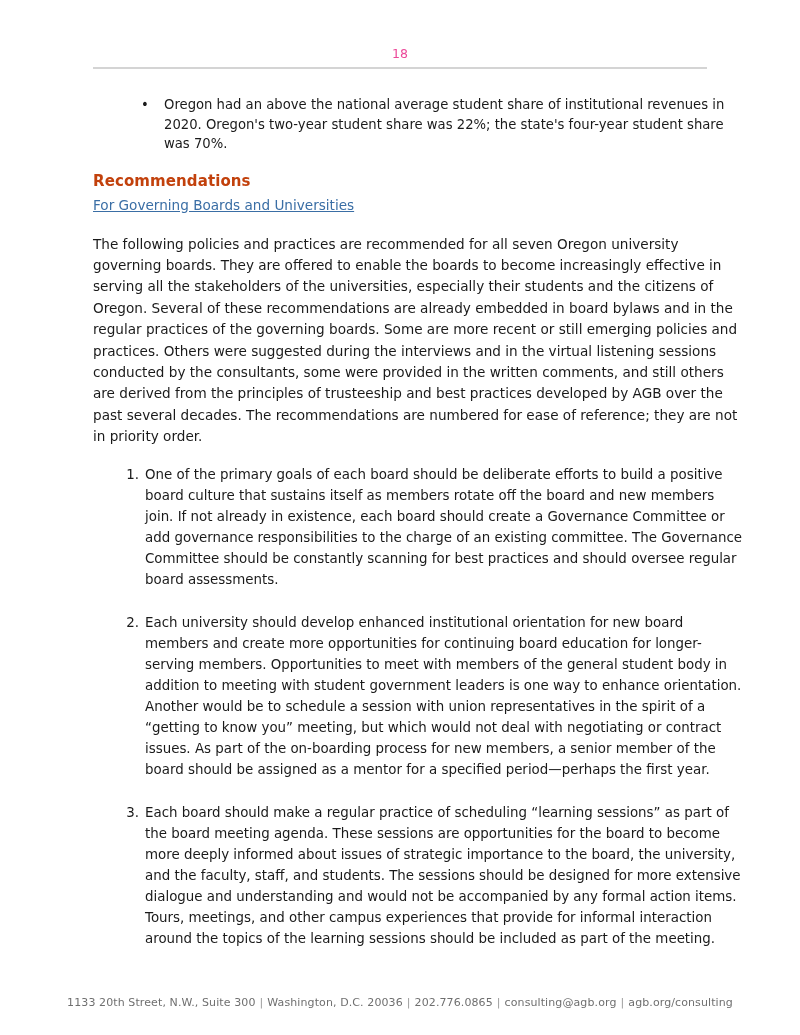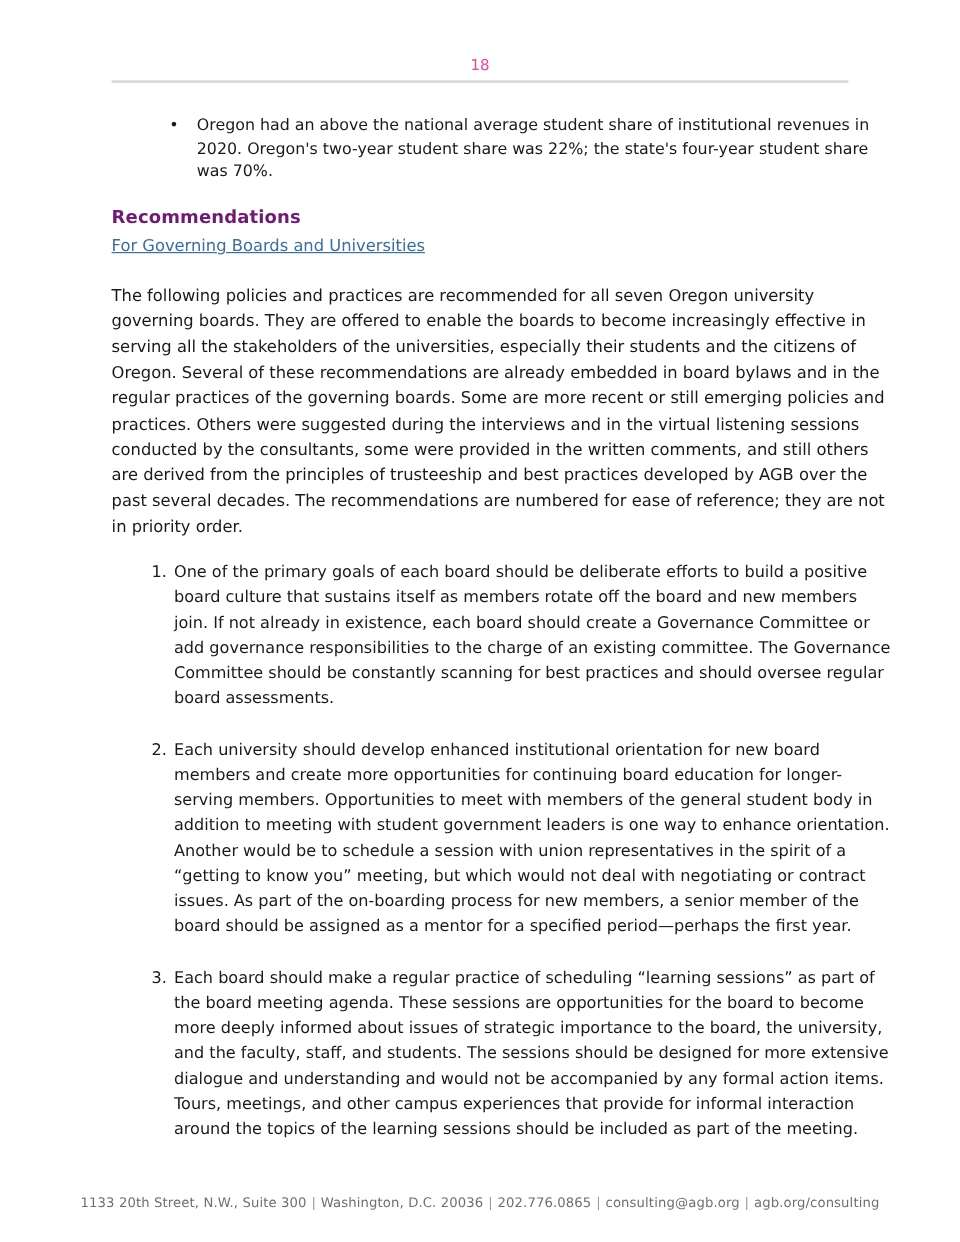--- a/index.html
+++ b/index.html
@@ -60,32 +60,32 @@
     position: absolute;
     left: 48px;
     top: 0px;
     font-size: 13.2px;
     line-height: 19.5px;
   }
   .section-heading {
     margin: 18px 0 0 0;
     font-size: 15px;
     font-weight: bold;
-    color: #701a75;
+    color: #c2410c;
     letter-spacing: 0.1px;
   }
   .sub-heading {
-    margin: 7px 0 16px 0;
+    margin: 7px 0 0 0;
     font-size: 13.6px;
     color: #3a6ea5;
     text-decoration: underline;
     display: inline-block;
   }
   .body-para {
-    margin: 8px 0 0 0;
+    margin: 20px 0 0 0;
     font-size: 13.6px;
     line-height: 21.4px;
     color: #1a1a1a;
     text-align: left;
   }
   .numbered-list {
     margin: 16px 0 0 0;
     padding: 0;
     list-style: none;
   }

